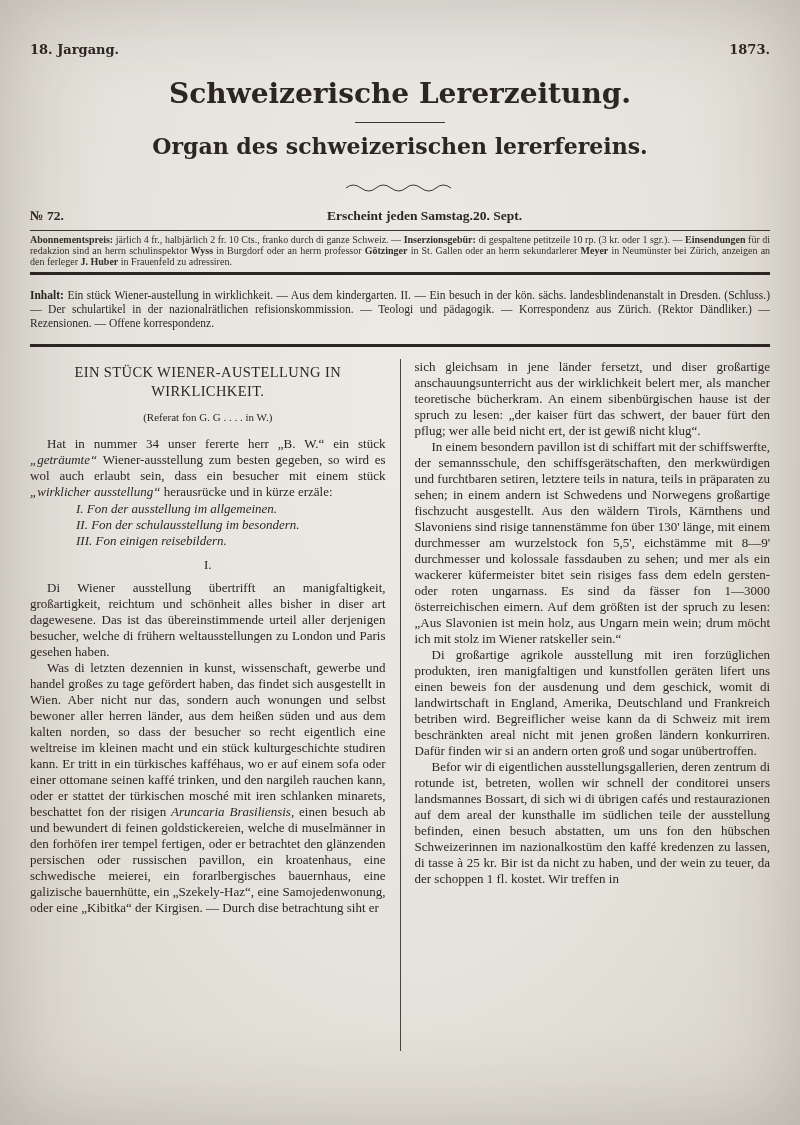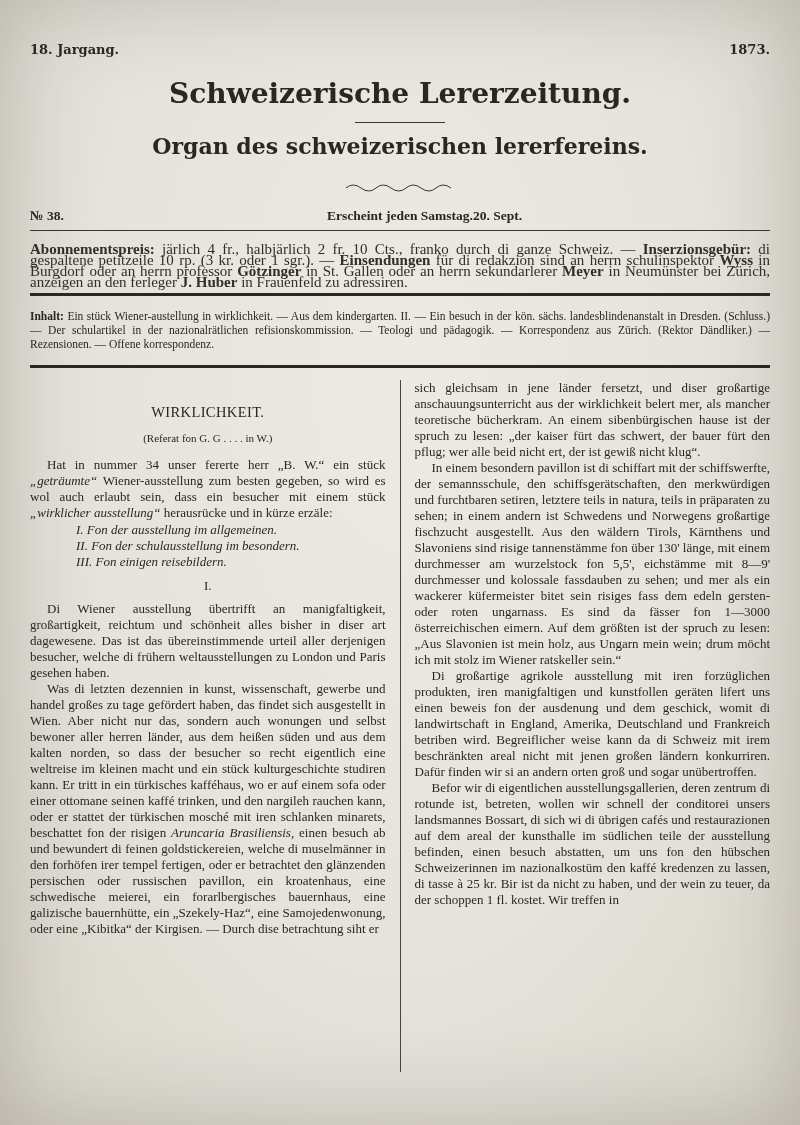--- a/index.html
+++ b/index.html
@@ -15,21 +15,21 @@
   }
   .top-row { display: flex; justify-content: space-between; font-family: "DejaVu Serif", serif; font-weight: bold; font-size: 13px; }
   .title { font-family: "DejaVu Serif", serif; font-weight: bold; font-size: 28px; text-align: center; margin: 20px 0 0; white-space: nowrap; }
   .title-rule { width: 90px; height: 0; border-top: 1px solid #3a352d; margin: 12px auto 10px; }
   .subtitle { font-family: "DejaVu Serif", serif; font-weight: bold; font-size: 22px; text-align: center; }
   .squiggle { display: block; margin: 24px auto 16px; }
   .issue-row { display: grid; grid-template-columns: 1fr auto 1fr; align-items: baseline; font-size: 13.5px; font-weight: bold; padding-bottom: 6px; }
   .issue-row .issue-no { text-align: left; }
   .issue-row .date { text-align: left; }
   .thin-rule { border-top: 1px solid #3a352d; }
-  .imprint { font-size: 15px; line-height: 11px; text-align: justify; margin: 13px 0 5px; color: #332e26; }
+  .imprint { font-size: 10px; line-height: 11px; text-align: justify; margin: 3px 0 5px; color: #332e26; }
   .double-rule { height: 2px; border-top: 2px solid #2b2620; border-bottom: 1px solid #2b2620; margin: 1px 0; }
   .inhalt { font-size: 11.5px; line-height: 13.8px; text-align: justify; margin: 14px 0; }
   .columns { display: flex; margin-top: 12px; min-height: 692px; align-items: stretch; }
   .col { flex: 1 1 0; min-width: 0; }
   .col.left { padding-right: 14px; }
   .col.right { padding-left: 14px; }
   .col-divider { width: 1px; background: #4a453c; }
   .art-heading { font-size: 14.5px; font-weight: normal; letter-spacing: 0.4px; text-align: center; line-height: 19px; margin: 4px 0 10px; }
   .byline { font-size: 11px; text-align: center; margin-bottom: 13px; }
   .col p { margin: 0; font-size: 13px; line-height: 16px; text-align: justify; text-indent: 17px; hyphens: auto; -webkit-hyphens: auto; }
@@ -50,21 +50,21 @@
 
   <h1 class="title">Schweizerische Lererzeitung.</h1>
   <div class="title-rule"></div>
   <div class="subtitle">Organ des schweizerischen lererfereins.</div>
 
   <svg class="squiggle" width="112" height="9" viewBox="0 0 112 9">
     <path d="M2 5 q7 -6 15 0 t15 0 t15 0 t15 0 t15 0 t15 0 t15 0" fill="none" stroke="#3a352e" stroke-width="1"></path>
   </svg>
 
   <div class="issue-row">
-    <span class="issue-no">№ 38.</span>
+    <span class="issue-no">№ 72.</span>
     <span class="freq">Erscheint jeden Samstag.</span>
     <span class="date">20. Sept.</span>
   </div>
 
   <div class="thin-rule"></div>
 
   <p class="imprint">
     <b>Abonnementspreis:</b>
     <span>järlich 4 fr., halbjärlich 2 fr. 10 Cts., franko durch di ganze Schweiz. —</span>
     <b>Inserzionsgebür:</b>
@@ -87,21 +87,21 @@
     <b>Inhalt:</b>
     <span>Ein stück Wiener-austellung in wirklichkeit. — Aus dem kindergarten. II. — Ein besuch in der kön. sächs. landesblindenanstalt in Dresden. (Schluss.) — Der schulartikel in der nazionalrätlichen refisionskommission. — Teologi und pädagogik. — Korrespondenz aus Zürich. (Rektor Dändliker.) — Rezensionen. — Offene korrespondenz.</span>
   </p>
 
   <div class="double-rule"></div>
 
   <div class="columns">
 
     <div class="col left">
       <h3 class="art-heading">
-        <br>
+        <span>EIN STÜCK WIENER-AUSTELLUNG IN</span><br>
         <span>WIRKLICHKEIT.</span>
       </h3>
       <div class="byline">(Referat fon G. G . . . . in W.)</div>
 
       <p>
         <span>Hat in nummer 34 unser fererte herr „B. W.“ ein stück</span>
         <em>„geträumte“</em>
         <span>Wiener-ausstellung zum besten gegeben, so wird es wol auch erlaubt sein, dass ein besucher mit einem stück</span>
         <em>„wirklicher ausstellung“</em>
         <span>herausrücke und in kürze erzäle:</span>

